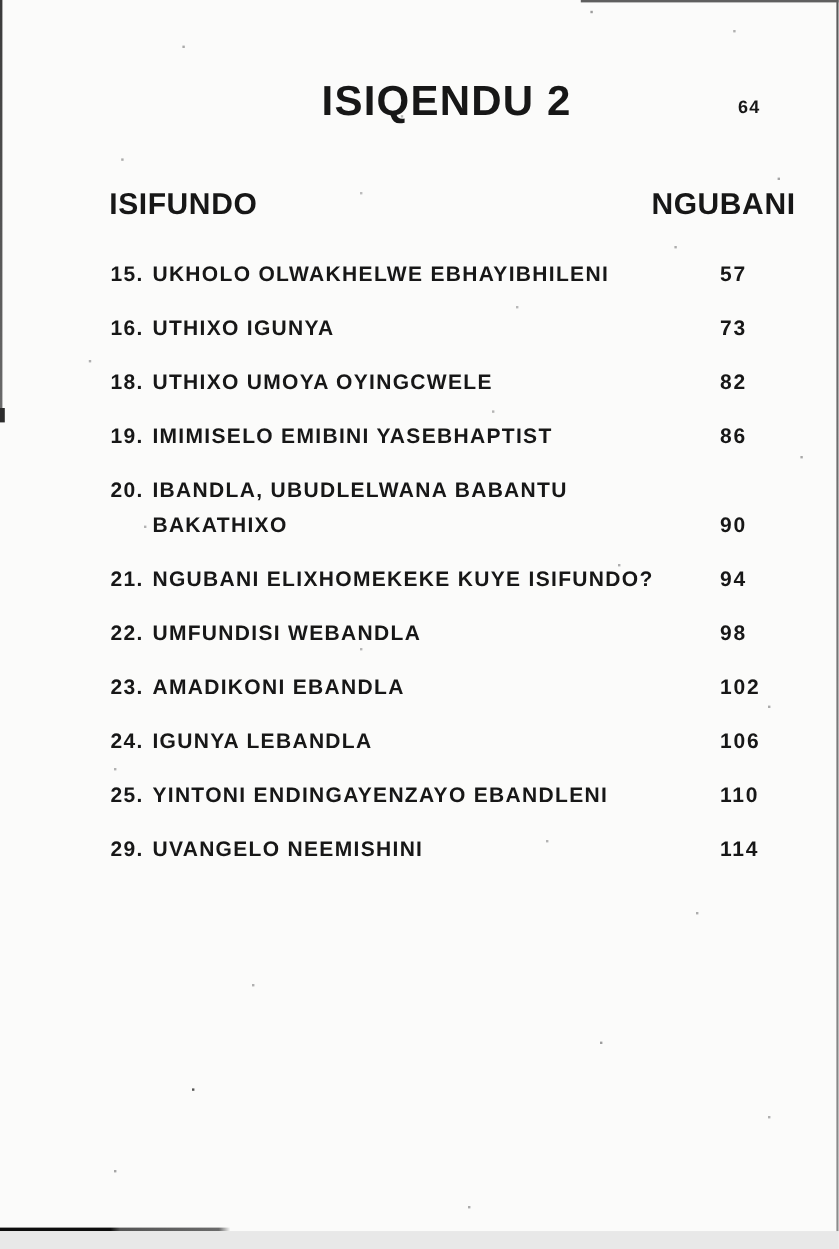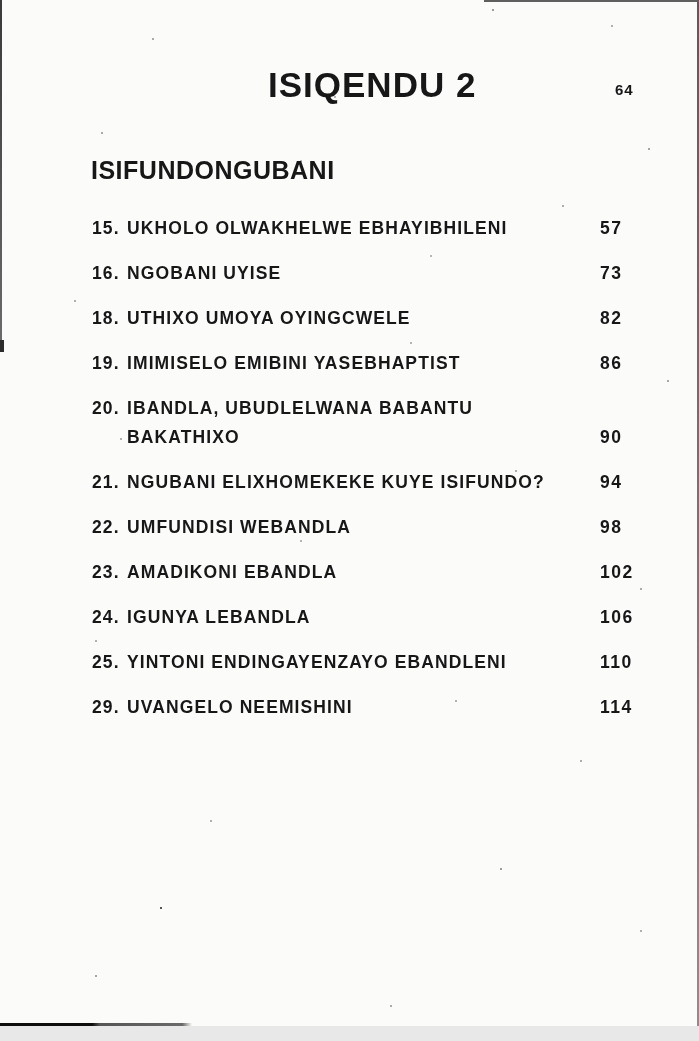--- a/index.html
+++ b/index.html
@@ -56,21 +56,21 @@
     position: absolute; left: 268px; top: 65px;
     font-size: 35px; line-height: 40px; letter-spacing: 1px;
     white-space: nowrap;
   }
   .chapter-page {
     position: absolute; left: 599px; top: 78px;
     font-size: 15px; line-height: 24px; letter-spacing: 1px; margin-left: 16px;
   }
   .col-headers {
     position: absolute; top: 155px; left: 91px; right: 36px;
-    display: flex; 
+    display: flex; justify-content: space-between;
     font-size: 25px; line-height: 30px; letter-spacing: 0.5px;
   }
 
   
   .toc { position: absolute; top: 214px; left: 92px; right: 0; }
   .toc-row {
     position: relative;
     padding-left: 35px;
     margin-bottom: 16px;
     font-size: 17.5px;
@@ -113,21 +113,21 @@
 
     <div class="toc-row">
       <span class="toc-num">15.</span>
       <span class="toc-line">UKHOLO OLWAKHELWE EBHAYIBHILENI</span>
 
       <span class="toc-pagenum">57</span>
     </div>
 
     <div class="toc-row">
       <span class="toc-num">16.</span>
-      <span class="toc-line">NGOBANI UYISE</span>
+      <span class="toc-line">UTHIXO IGUNYA</span>
 
       <span class="toc-pagenum">73</span>
     </div>
 
 
     <div class="toc-row">
       <span class="toc-num">18.</span>
       <span class="toc-line">UTHIXO UMOYA OYINGCWELE</span>
 
       <span class="toc-pagenum">82</span>

